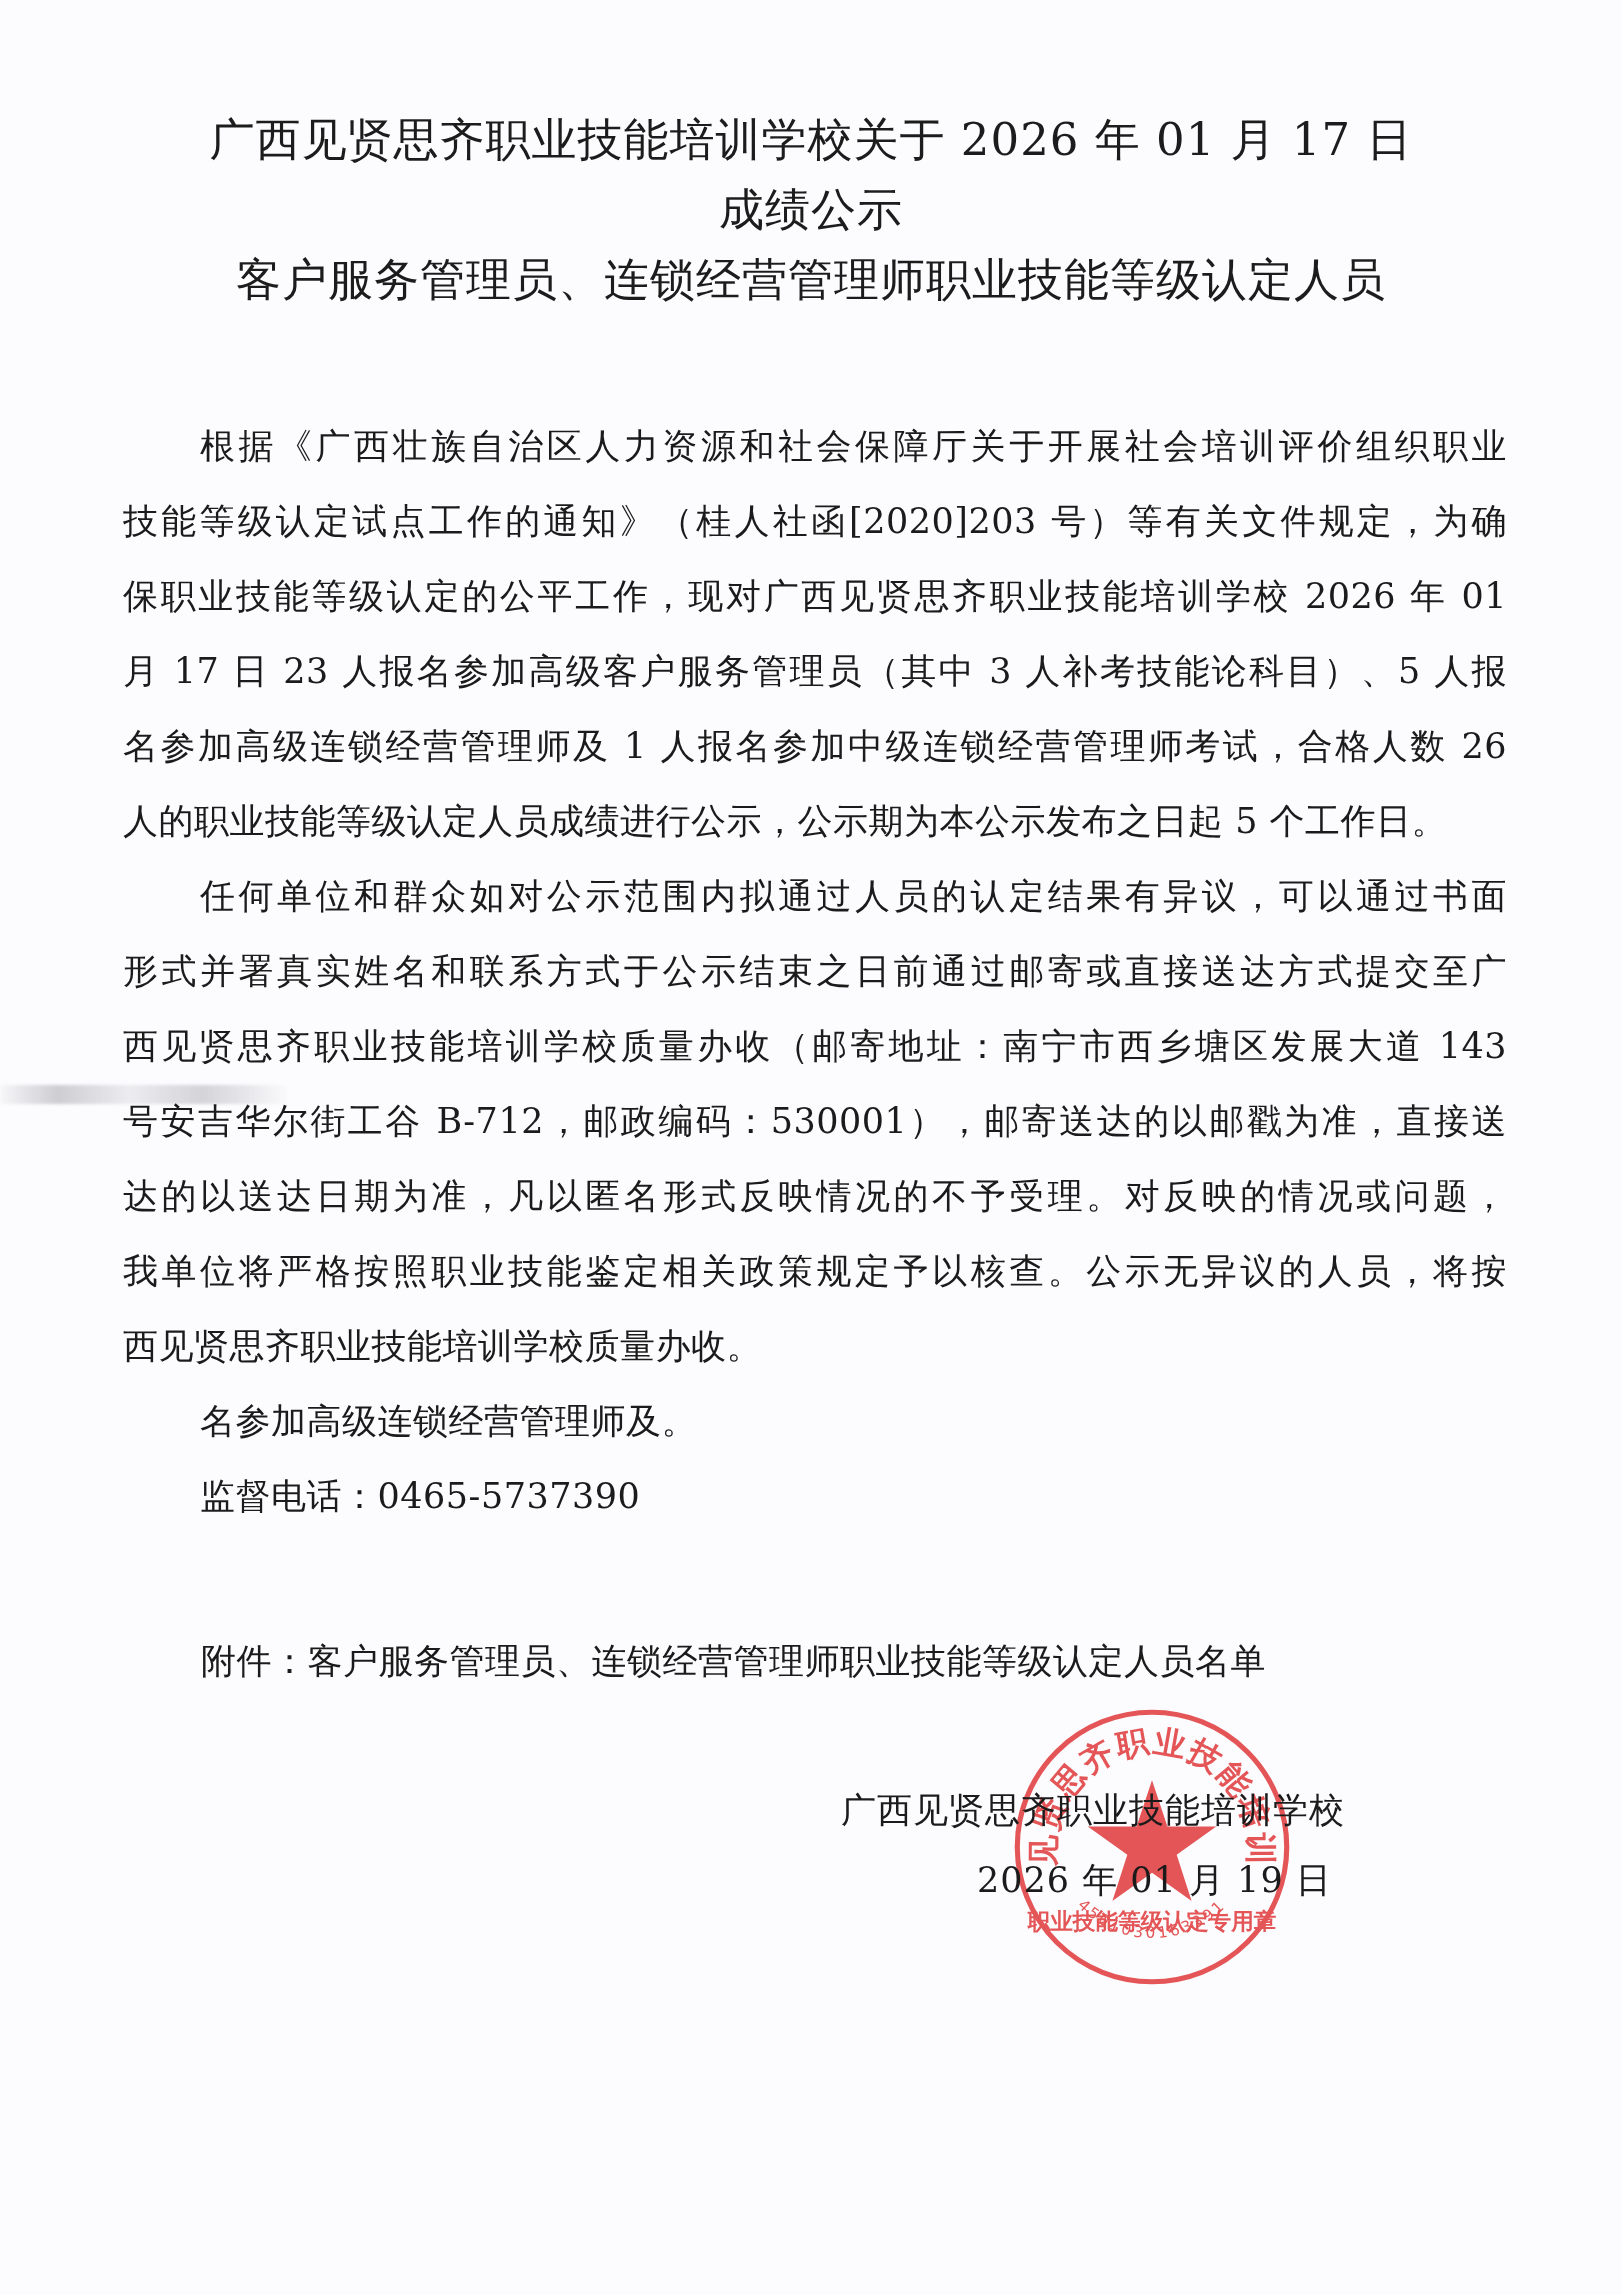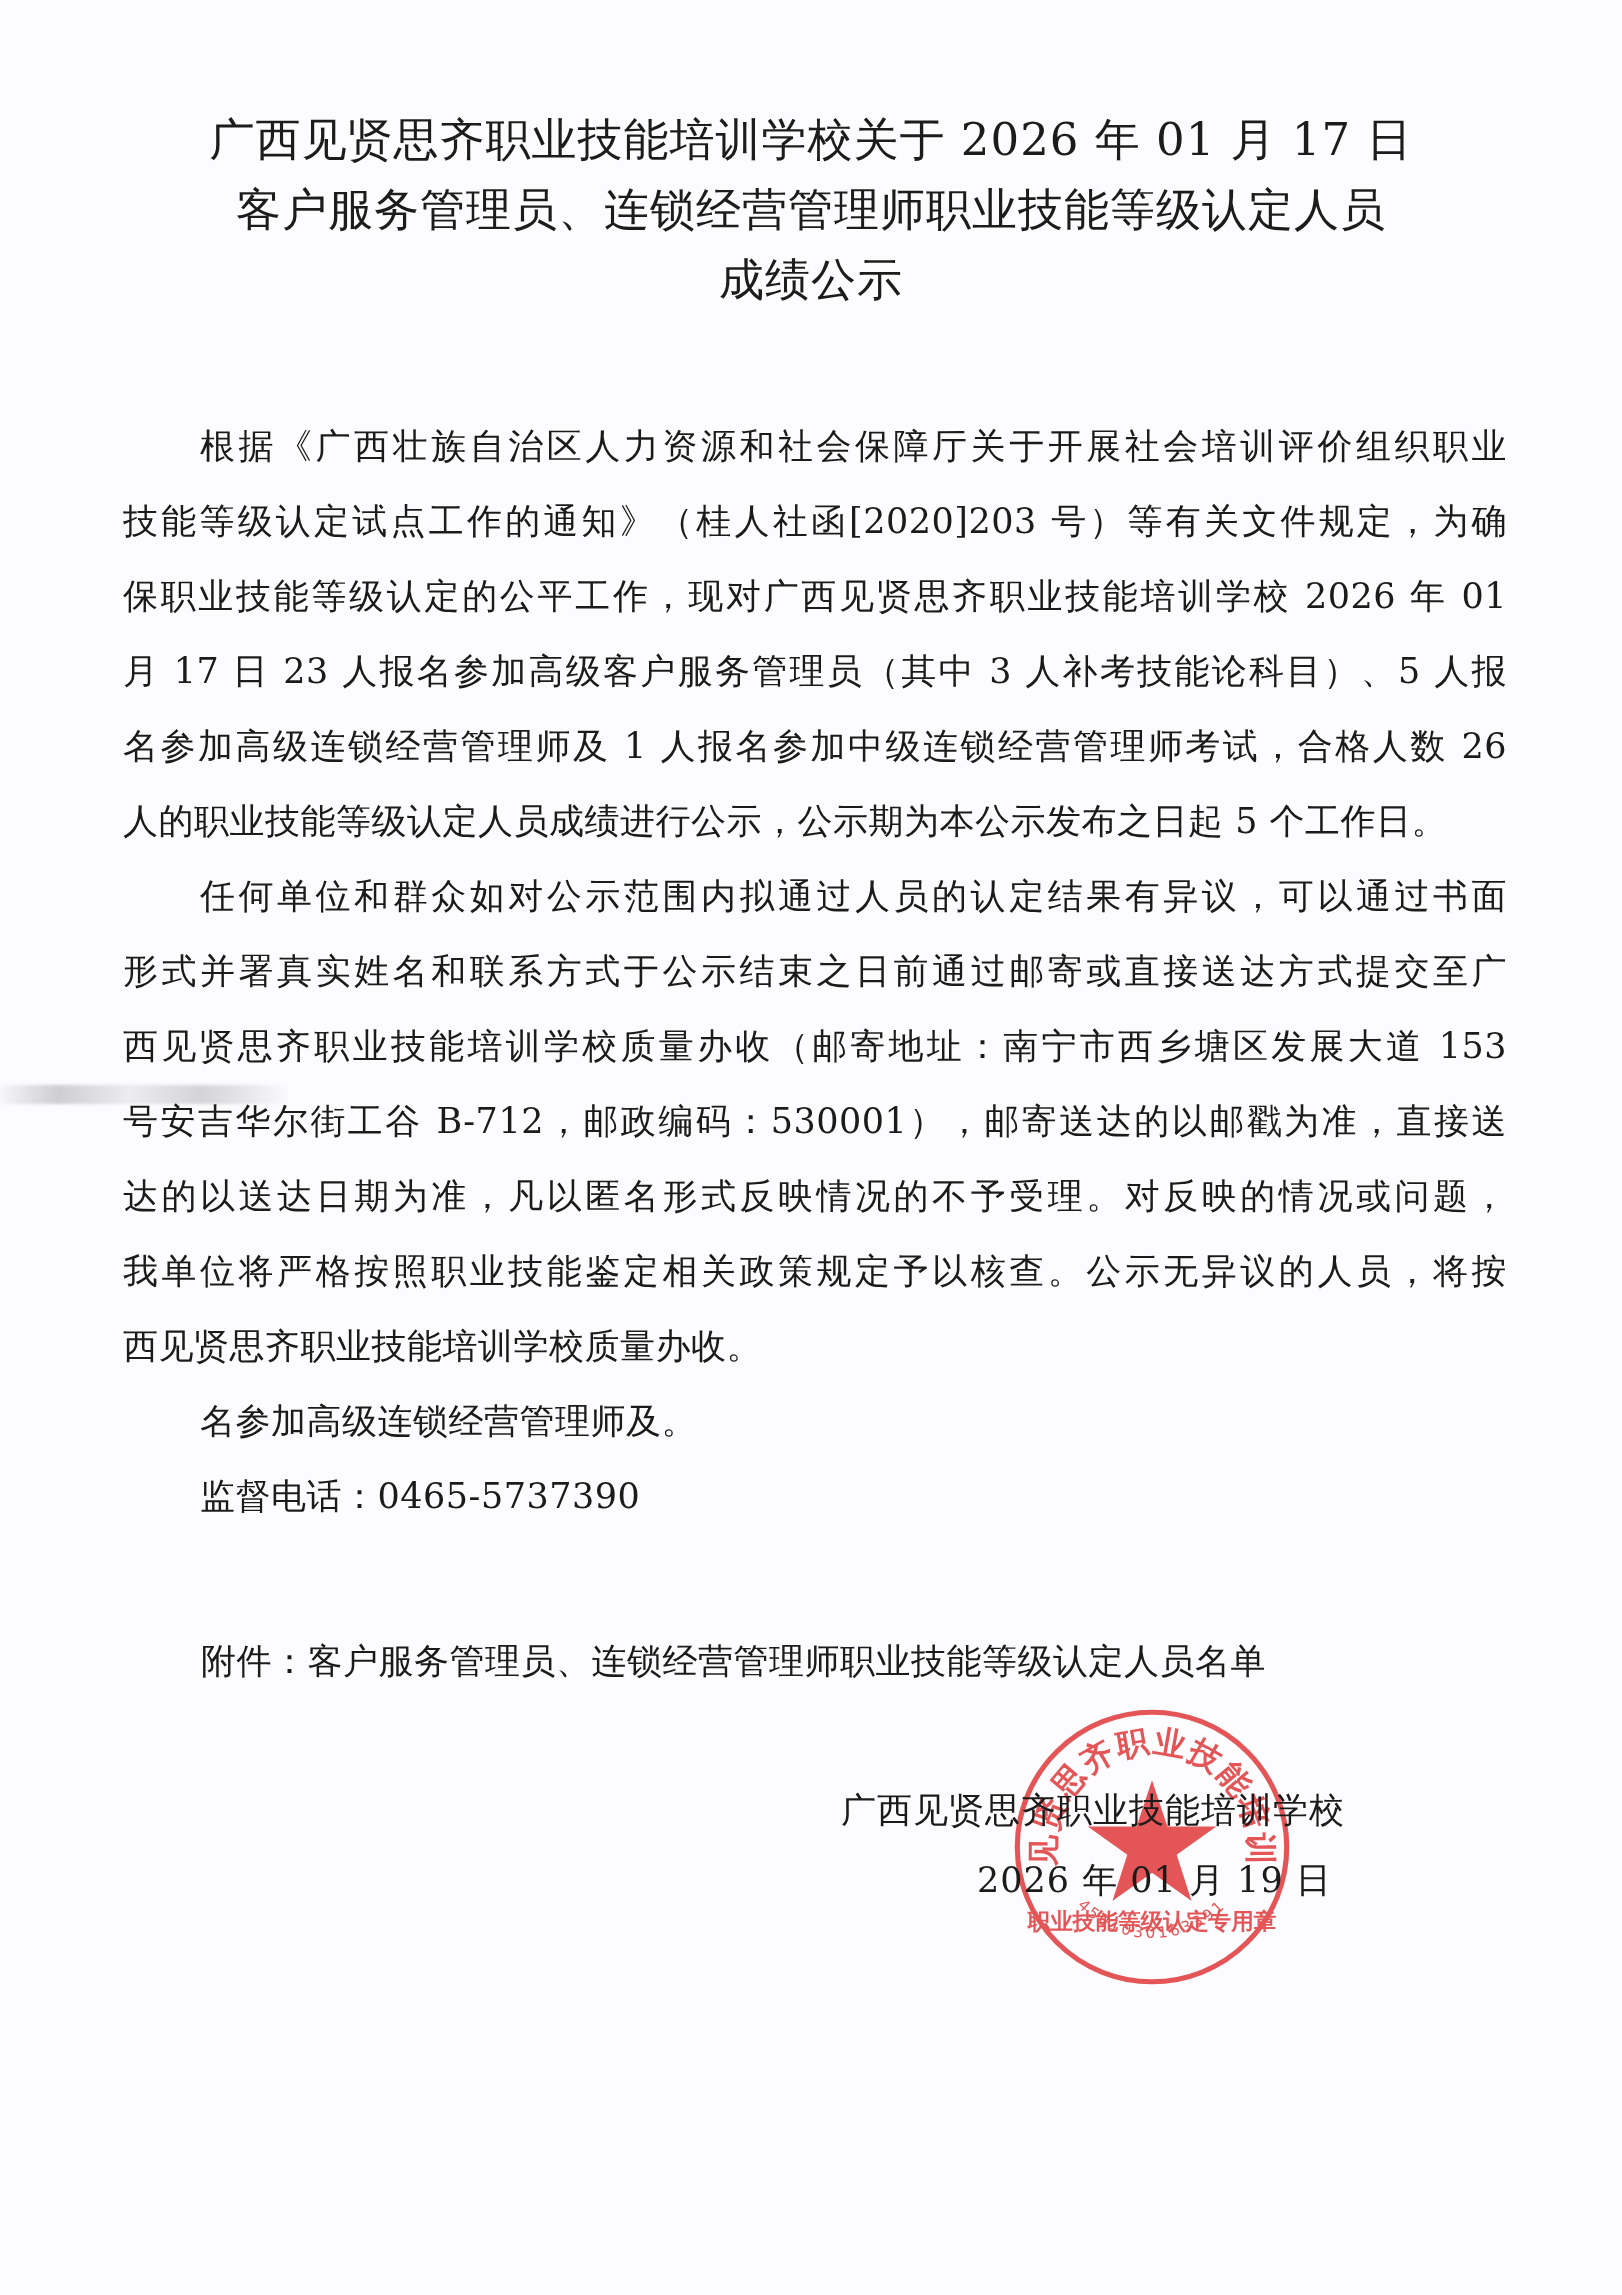--- a/index.html
+++ b/index.html
@@ -123,37 +123,37 @@
   </style>
 </head>
 <body>
 
 <div class="page">
 
   <div class="scan-artifact"></div>
 
   <div class="title">
     <div class="title-line">广西见贤思齐职业技能培训学校关于 2026 年 01 月 17 日</div>
+    <div class="title-line">成绩公示</div>
     <div class="title-line">客户服务管理员、连锁经营管理师职业技能等级认定人员</div>
-    <div class="title-line">成绩公示</div>
   </div>
 
   <div class="body">
     <p class="para">
       <span class="line">根据《广西壮族自治区人力资源和社会保障厅关于开展社会培训评价组织职业</span>
       <span class="line">技能等级认定试点工作的通知》（桂人社函[2020]203 号）等有关文件规定，为确</span>
       <span class="line">保职业技能等级认定的公平工作，现对广西见贤思齐职业技能培训学校 2026 年 01</span>
       <span class="line">月 17 日 23 人报名参加高级客户服务管理员（其中 3 人补考技能论科目）、5 人报</span>
       <span class="line">名参加高级连锁经营管理师及 1 人报名参加中级连锁经营管理师考试，合格人数 26</span>
       <span class="line last">人的职业技能等级认定人员成绩进行公示，公示期为本公示发布之日起 5 个工作日。</span>
     </p>
     <p class="para">
       <span class="line">任何单位和群众如对公示范围内拟通过人员的认定结果有异议，可以通过书面</span>
       <span class="line">形式并署真实姓名和联系方式于公示结束之日前通过邮寄或直接送达方式提交至广</span>
-      <span class="line">西见贤思齐职业技能培训学校质量办收（邮寄地址：南宁市西乡塘区发展大道 153</span>
+      <span class="line">西见贤思齐职业技能培训学校质量办收（邮寄地址：南宁市西乡塘区发展大道 143</span>
       <span class="line">号安吉华尔街工谷 B-712，邮政编码：530001），邮寄送达的以邮戳为准，直接送</span>
       <span class="line">达的以送达日期为准，凡以匿名形式反映情况的不予受理。对反映的情况或问题，</span>
       <span class="line">我单位将严格按照职业技能鉴定相关政策规定予以核查。公示无异议的人员，将按</span>
       <span class="line last">西见贤思齐职业技能培训学校质量办收。</span>
     </p>
     <div class="short">名参加高级连锁经营管理师及。</div>
     <div class="short"><span>监督电话：</span><span>0465-5737390</span></div>
   </div>
 
   <div class="attachment">附件：客户服务管理员、连锁经营管理师职业技能等级认定人员名单</div>

